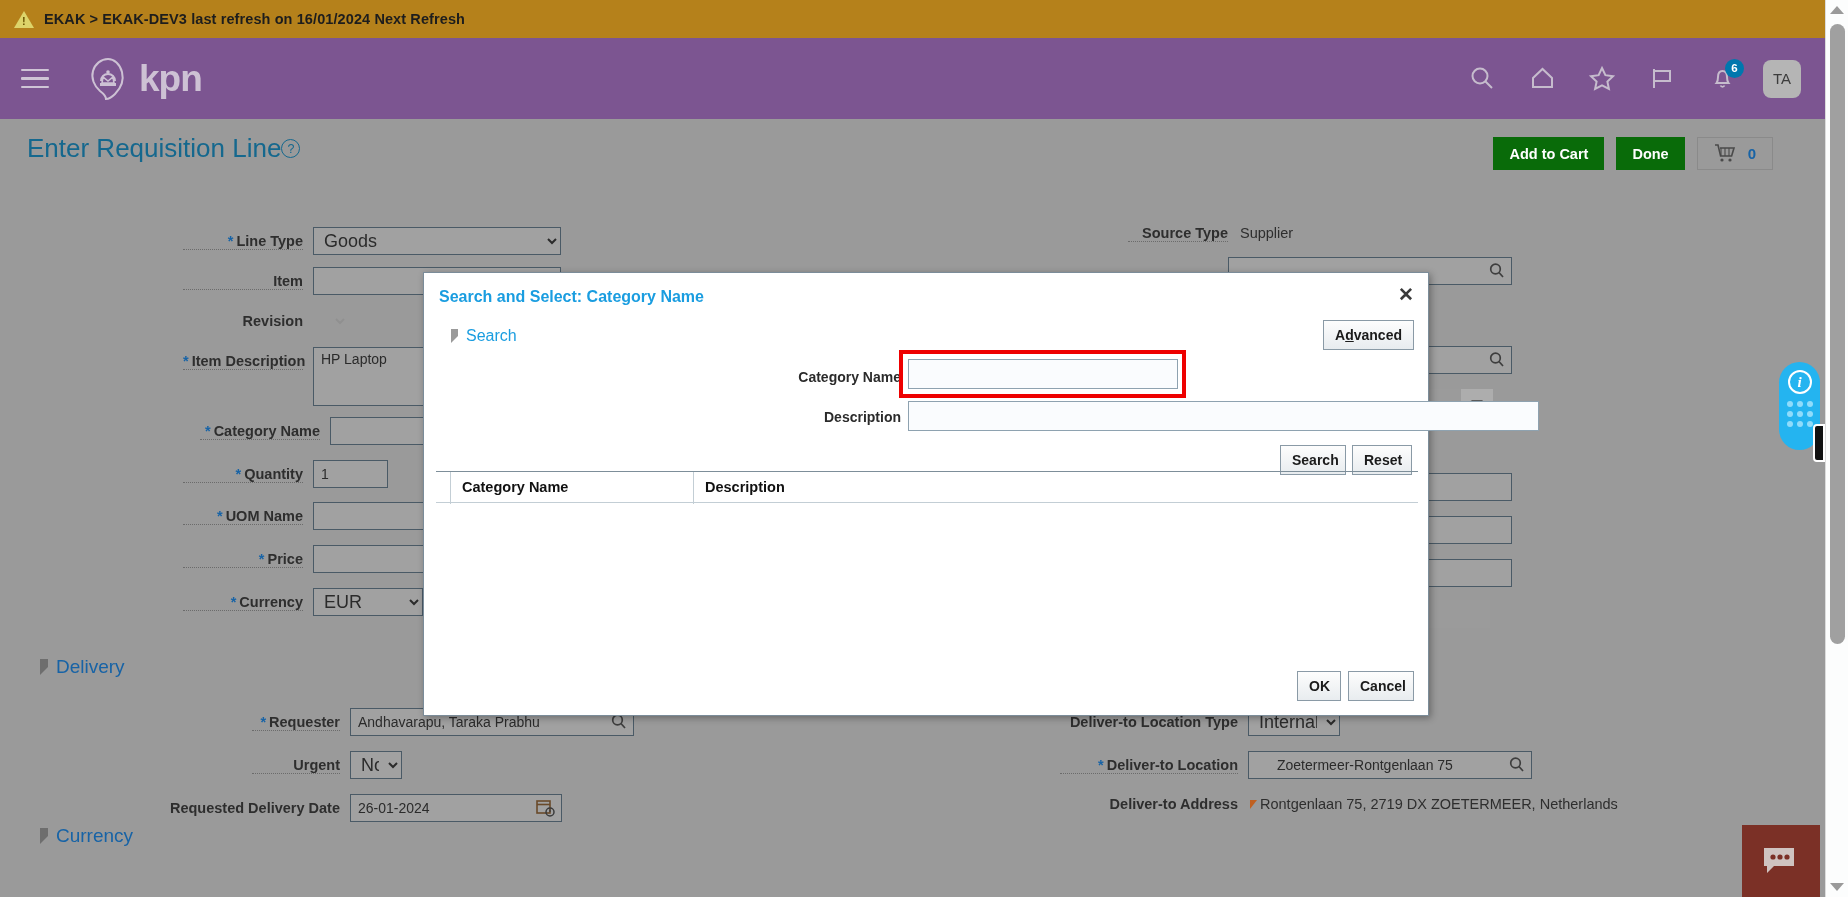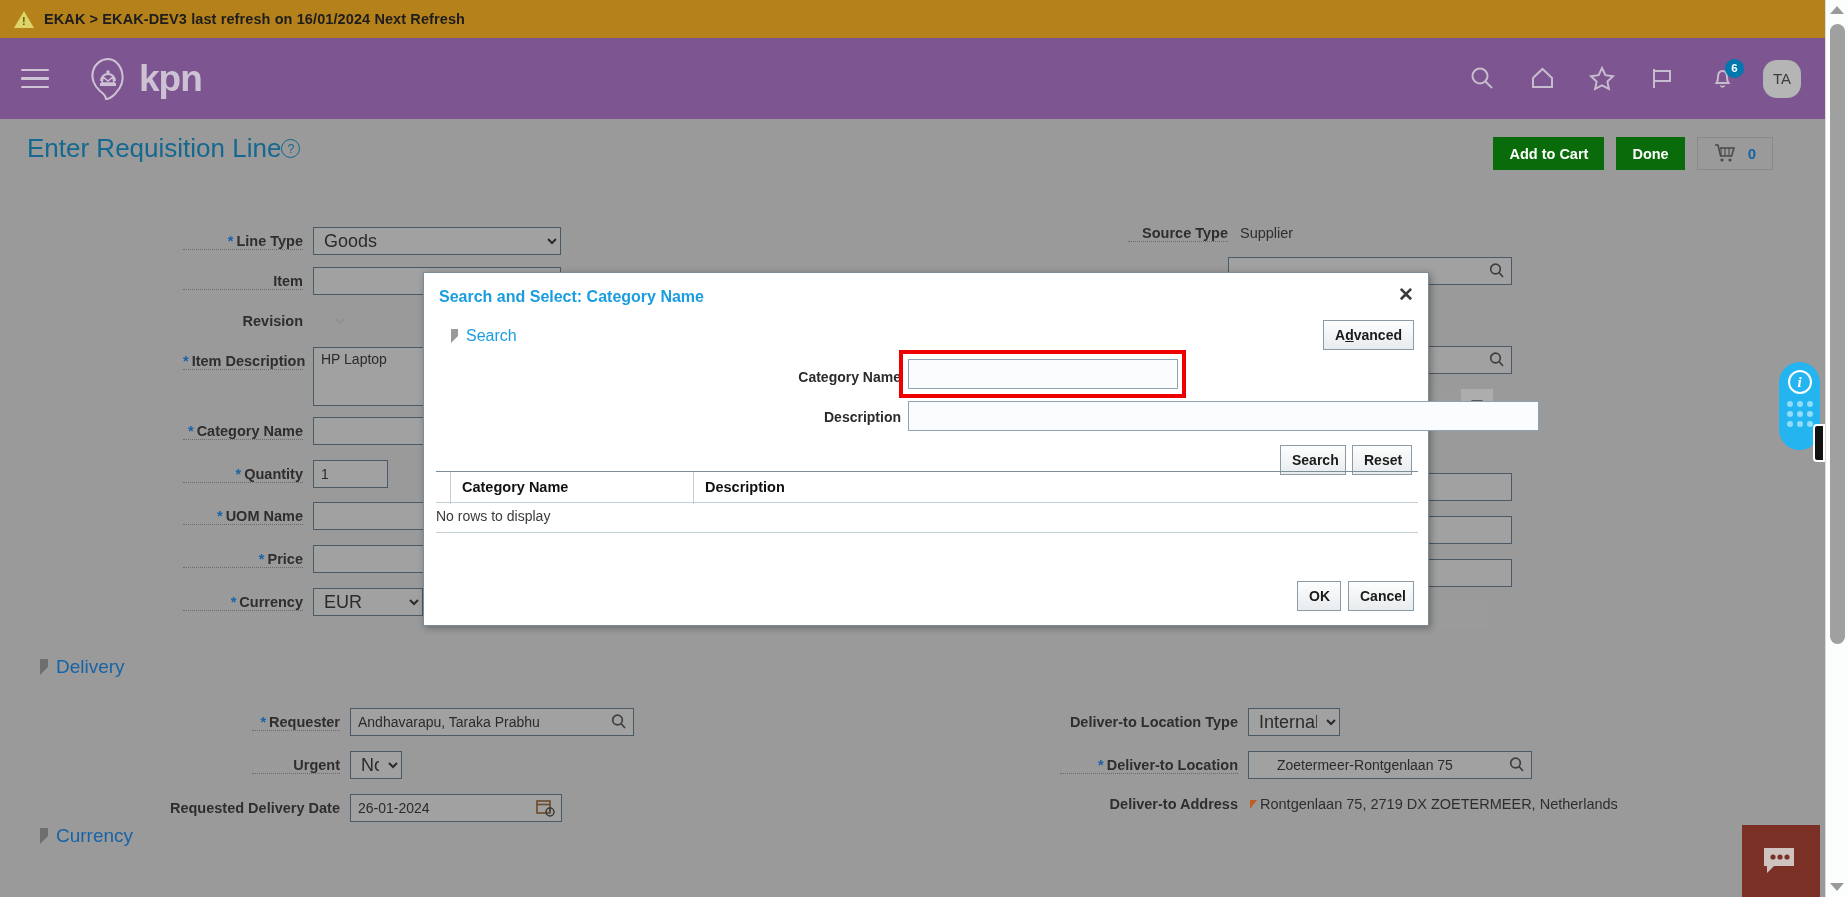--- a/index.html
+++ b/index.html
@@ -41,21 +41,21 @@
     letter-spacing: -1px; line-height: 1; }
   .bar-spacer { flex: 1; }
   .bar-icons { display: flex; align-items: center; gap: 22px;
     margin-right: 24px; }
   .bar-icon { width: 38px; height: 38px; display: flex; align-items: center;
     justify-content: center; cursor: pointer; position: relative; }
   .badge { position: absolute; top: -1px; right: -3px; min-width: 19px;
     height: 19px; border-radius: 50%; background: #0077ae; color: #fff;
     font-size: 11.5px; font-weight: bold; display: flex; align-items: center;
     justify-content: center; padding: 0 3px; }
-  .avatar { width: 38px; height: 38px; background: #b5b5b5; border-radius: 14px;
+  .avatar { width: 38px; height: 38px; background: #b5b5b5; border-radius: 8px;
     display: flex; align-items: center; justify-content: center;
     font-size: 15px; color: #3c3c3c; font-weight: 500; cursor: pointer; }
 
   
   .page-head { position: absolute; left: 0; top: 119px; width: 1825px;
     height: 72px; }
   .page-title { position: absolute; left: 27px; top: 14px; font-size: 26px;
     color: #15688e; display: flex; align-items: center; }
   .help-circ { width: 19px; height: 19px; border: 1.6px solid #15688e;
     border-radius: 50%; font-size: 12.5px; display: flex; align-items: center;
@@ -85,21 +85,21 @@
   .ctl-dis { background: #9b9b9b; border: 1px solid #9b9b9b; }
   .lov { position: relative; }
   .lov .mag { position: absolute; right: 6px; top: 4px; cursor: pointer; }
   .sect-head { position: absolute; font-size: 19px; color: #1763a6;
     display: flex; align-items: center; gap: 8px; cursor: pointer; }
   .tri-down { width: 0; height: 0; border-left: 8px solid #6e6e6e;
     border-bottom: 8px solid transparent; border-top: 8px solid #6e6e6e; }
 
   
   .modal { position: absolute; left: 423px; top: 272px; width: 1006px;
-    height: 354px; background: #ffffff; border: 1px solid #7b8c99;
+    height: 444px; background: #ffffff; border: 1px solid #7b8c99;
     box-shadow: 2px 2px 7px rgba(0,0,0,.32); z-index: 50; }
   .modal-title { position: absolute; left: 15px; top: 15px; font-size: 16px;
     font-weight: bold; color: #1a9de0; }
   .modal-close { position: absolute; right: 14px; top: 12px; font-size: 19px;
     color: #3a3a3a; cursor: pointer; line-height: 1; font-weight: bold; }
   .srch-toggle { position: absolute; left: 27px; top: 54px; display: flex;
     align-items: center; gap: 8px; font-size: 16px; color: #1a9de0;
     cursor: pointer; }
   .tri-sm { width: 0; height: 0; border-left: 7px solid #9a9a9a;
     border-bottom: 7px solid transparent; border-top: 7px solid #9a9a9a; }
@@ -257,21 +257,21 @@
       <select class="ctl-sel ctl-dis" style="width:36px; margin-left:10px; color:#8d8d8d;" disabled=""></select>
     </div>
 
     <div class="fld-row" style="left:183px; top:156px;">
       <span class="fld-label dotted" style="width:120px;"><span class="req-star">*</span><span>Item Description</span></span>
       <div class="ctl" style="width:248px; height:59px; margin-left:10px; align-items:flex-start;">
           <span>HP Laptop</span>
         </div>
     </div>
 
-    <div class="fld-row" style="left:183px; top:226px;">
+    <div class="fld-row" style="left:200px; top:226px;">
       <span class="fld-label dotted" style="width:120px;"><span class="req-star">*</span><span>Category Name</span></span>
       <div class="ctl lov" style="width:248px; margin-left:10px;">
           <span></span>
         </div>
     </div>
 
     <div class="fld-row" style="left:183px; top:269px;">
       <span class="fld-label dotted" style="width:120px;"><span class="req-star">*</span><span>Quantity</span></span>
       <div class="ctl" style="width:75px; margin-left:10px;">
           <span>1</span>
@@ -438,21 +438,20 @@
 
     <button class="btn-std" style="position:absolute; left:856px; top:172px; width:66px;">Search</button>
     <button class="btn-std" style="position:absolute; left:928px; top:172px; width:60px;">Reset</button>
 
     <div class="tbl-head">
       <span class="tbl-sep" style="left:14px;"></span>
       <span class="tbl-th" style="left:26px;">Category Name</span>
       <span class="tbl-sep" style="left:257px;"></span>
       <span class="tbl-th" style="left:269px;">Description</span>
     </div>
-    <div class="tbl-empty">No rows to display</div>
 
     <div class="modal-footer">
       <button class="btn-std" style="width:44px;">OK</button>
       <button class="btn-std" style="width:66px;">Cancel</button>
     </div>
   </div>
 
   <div class="info-widget">
     <span class="info-i">i</span>
     <span class="dot-grid">

